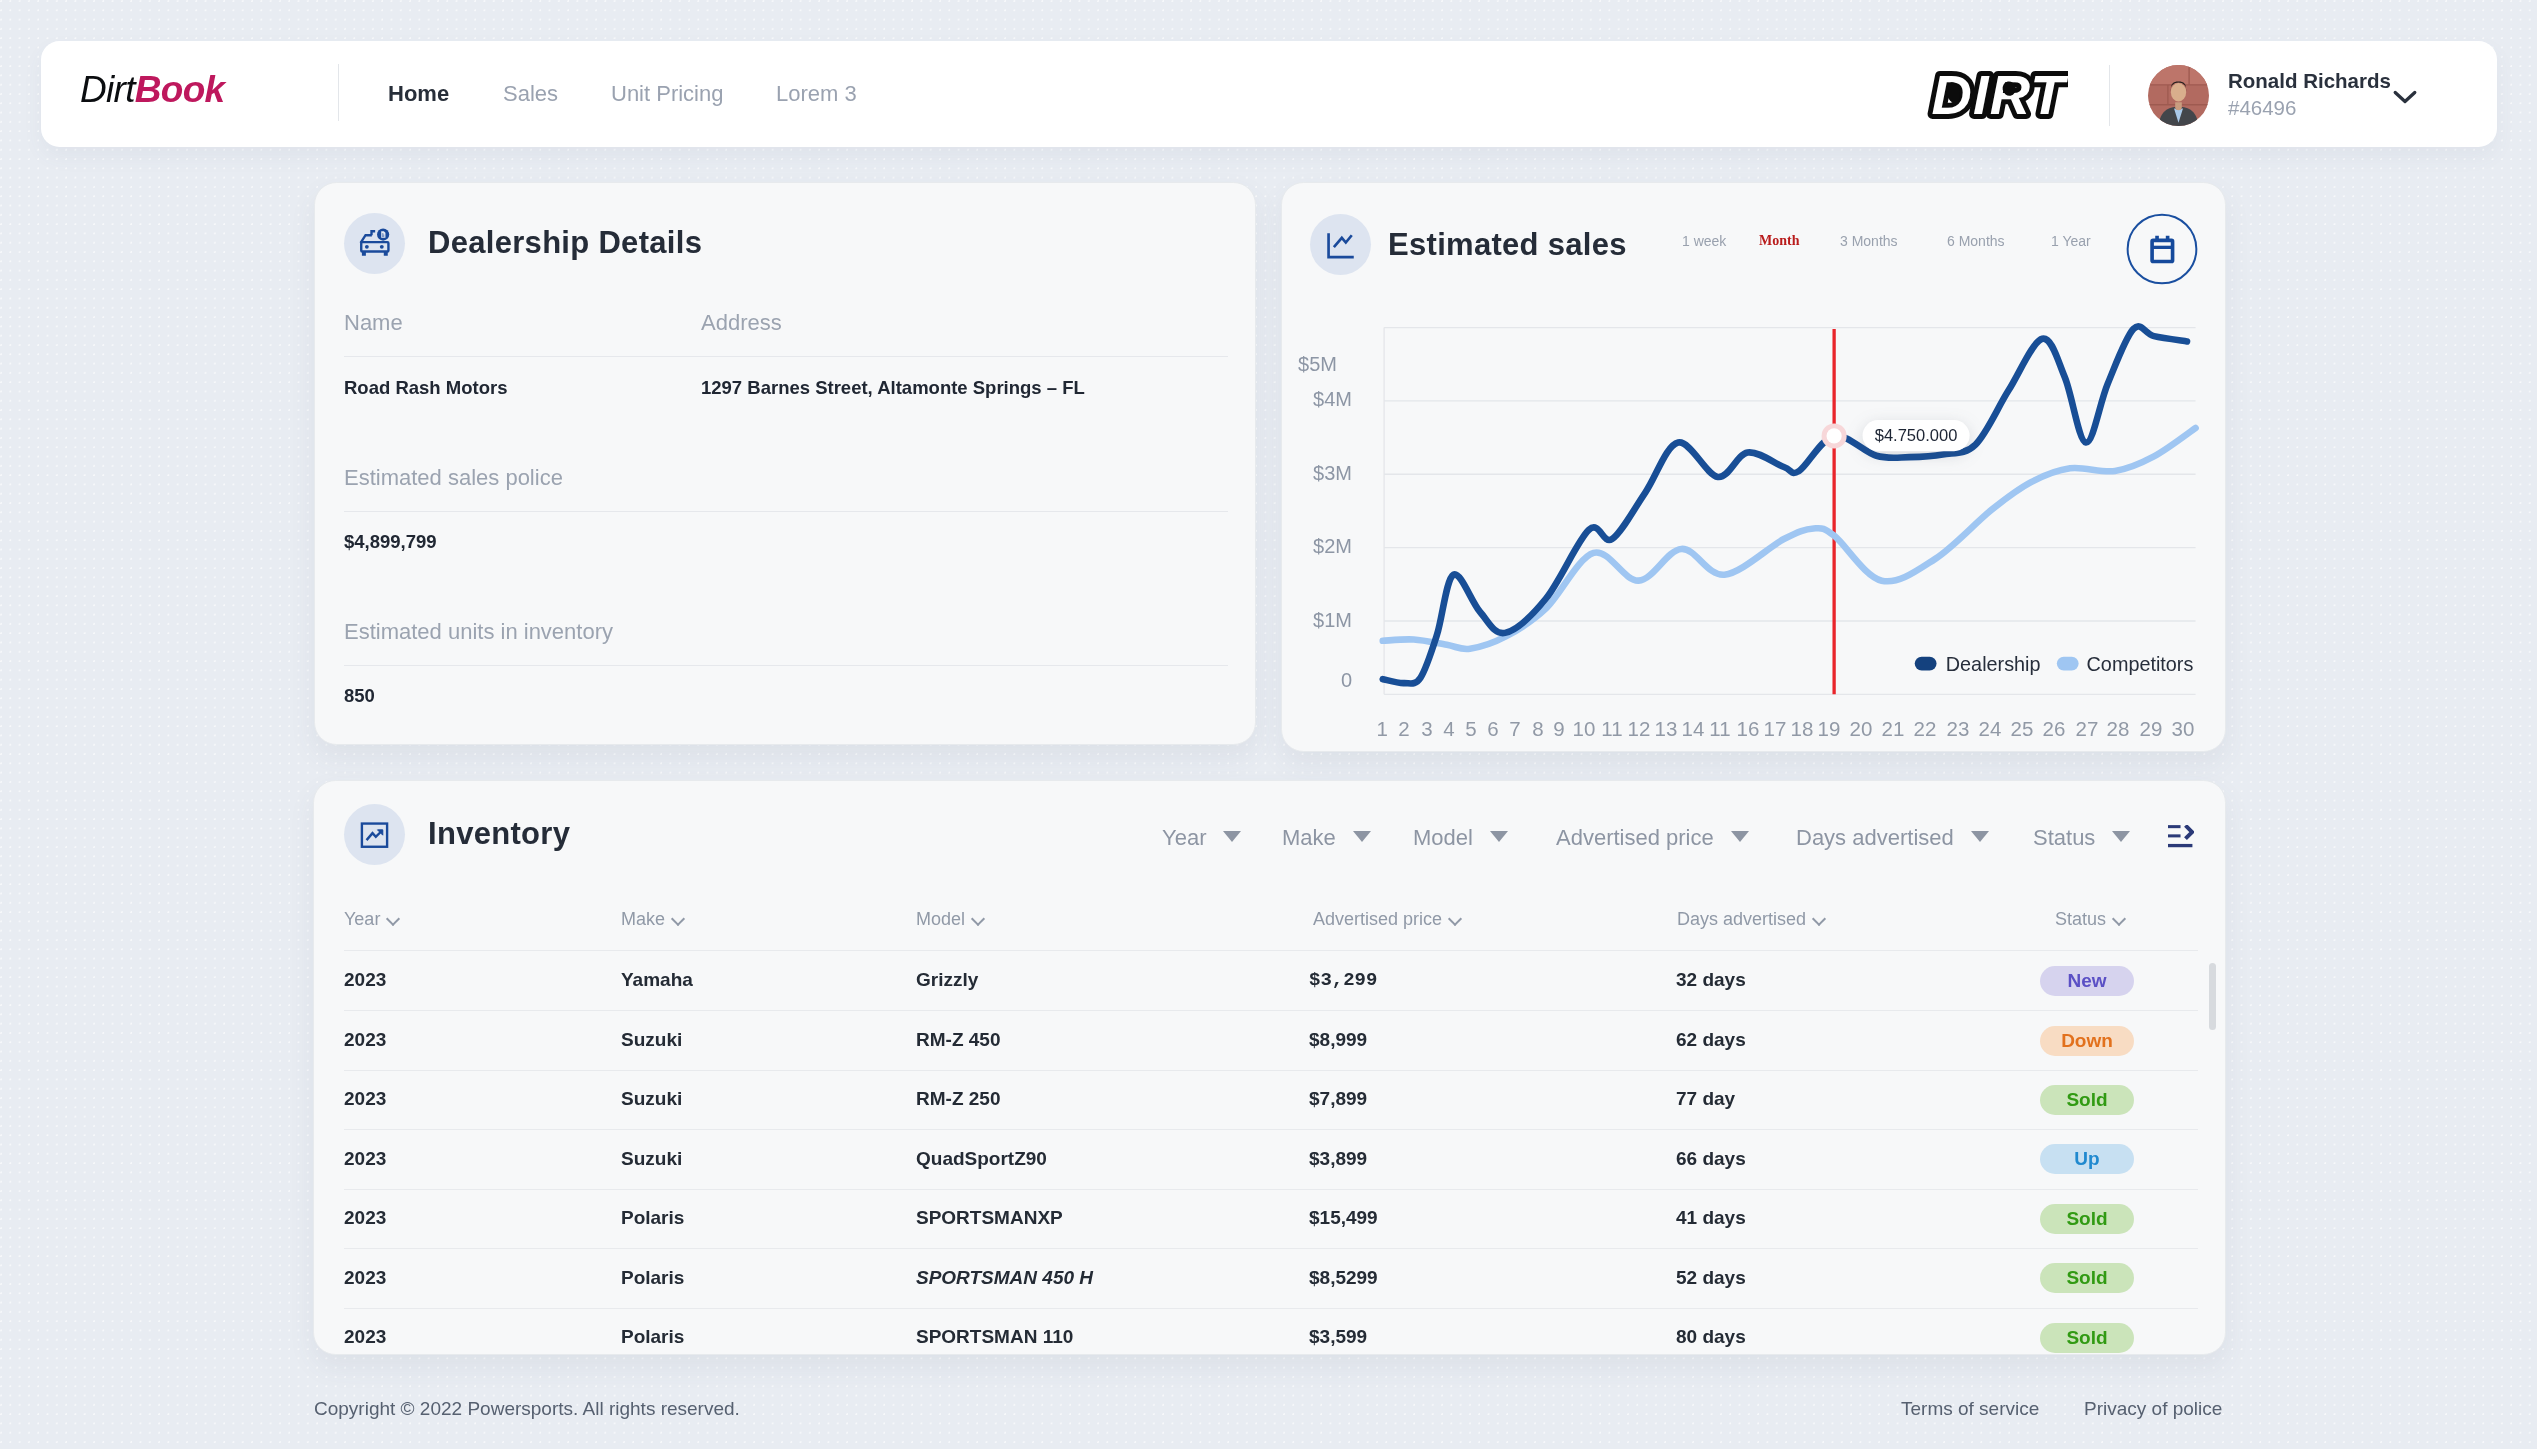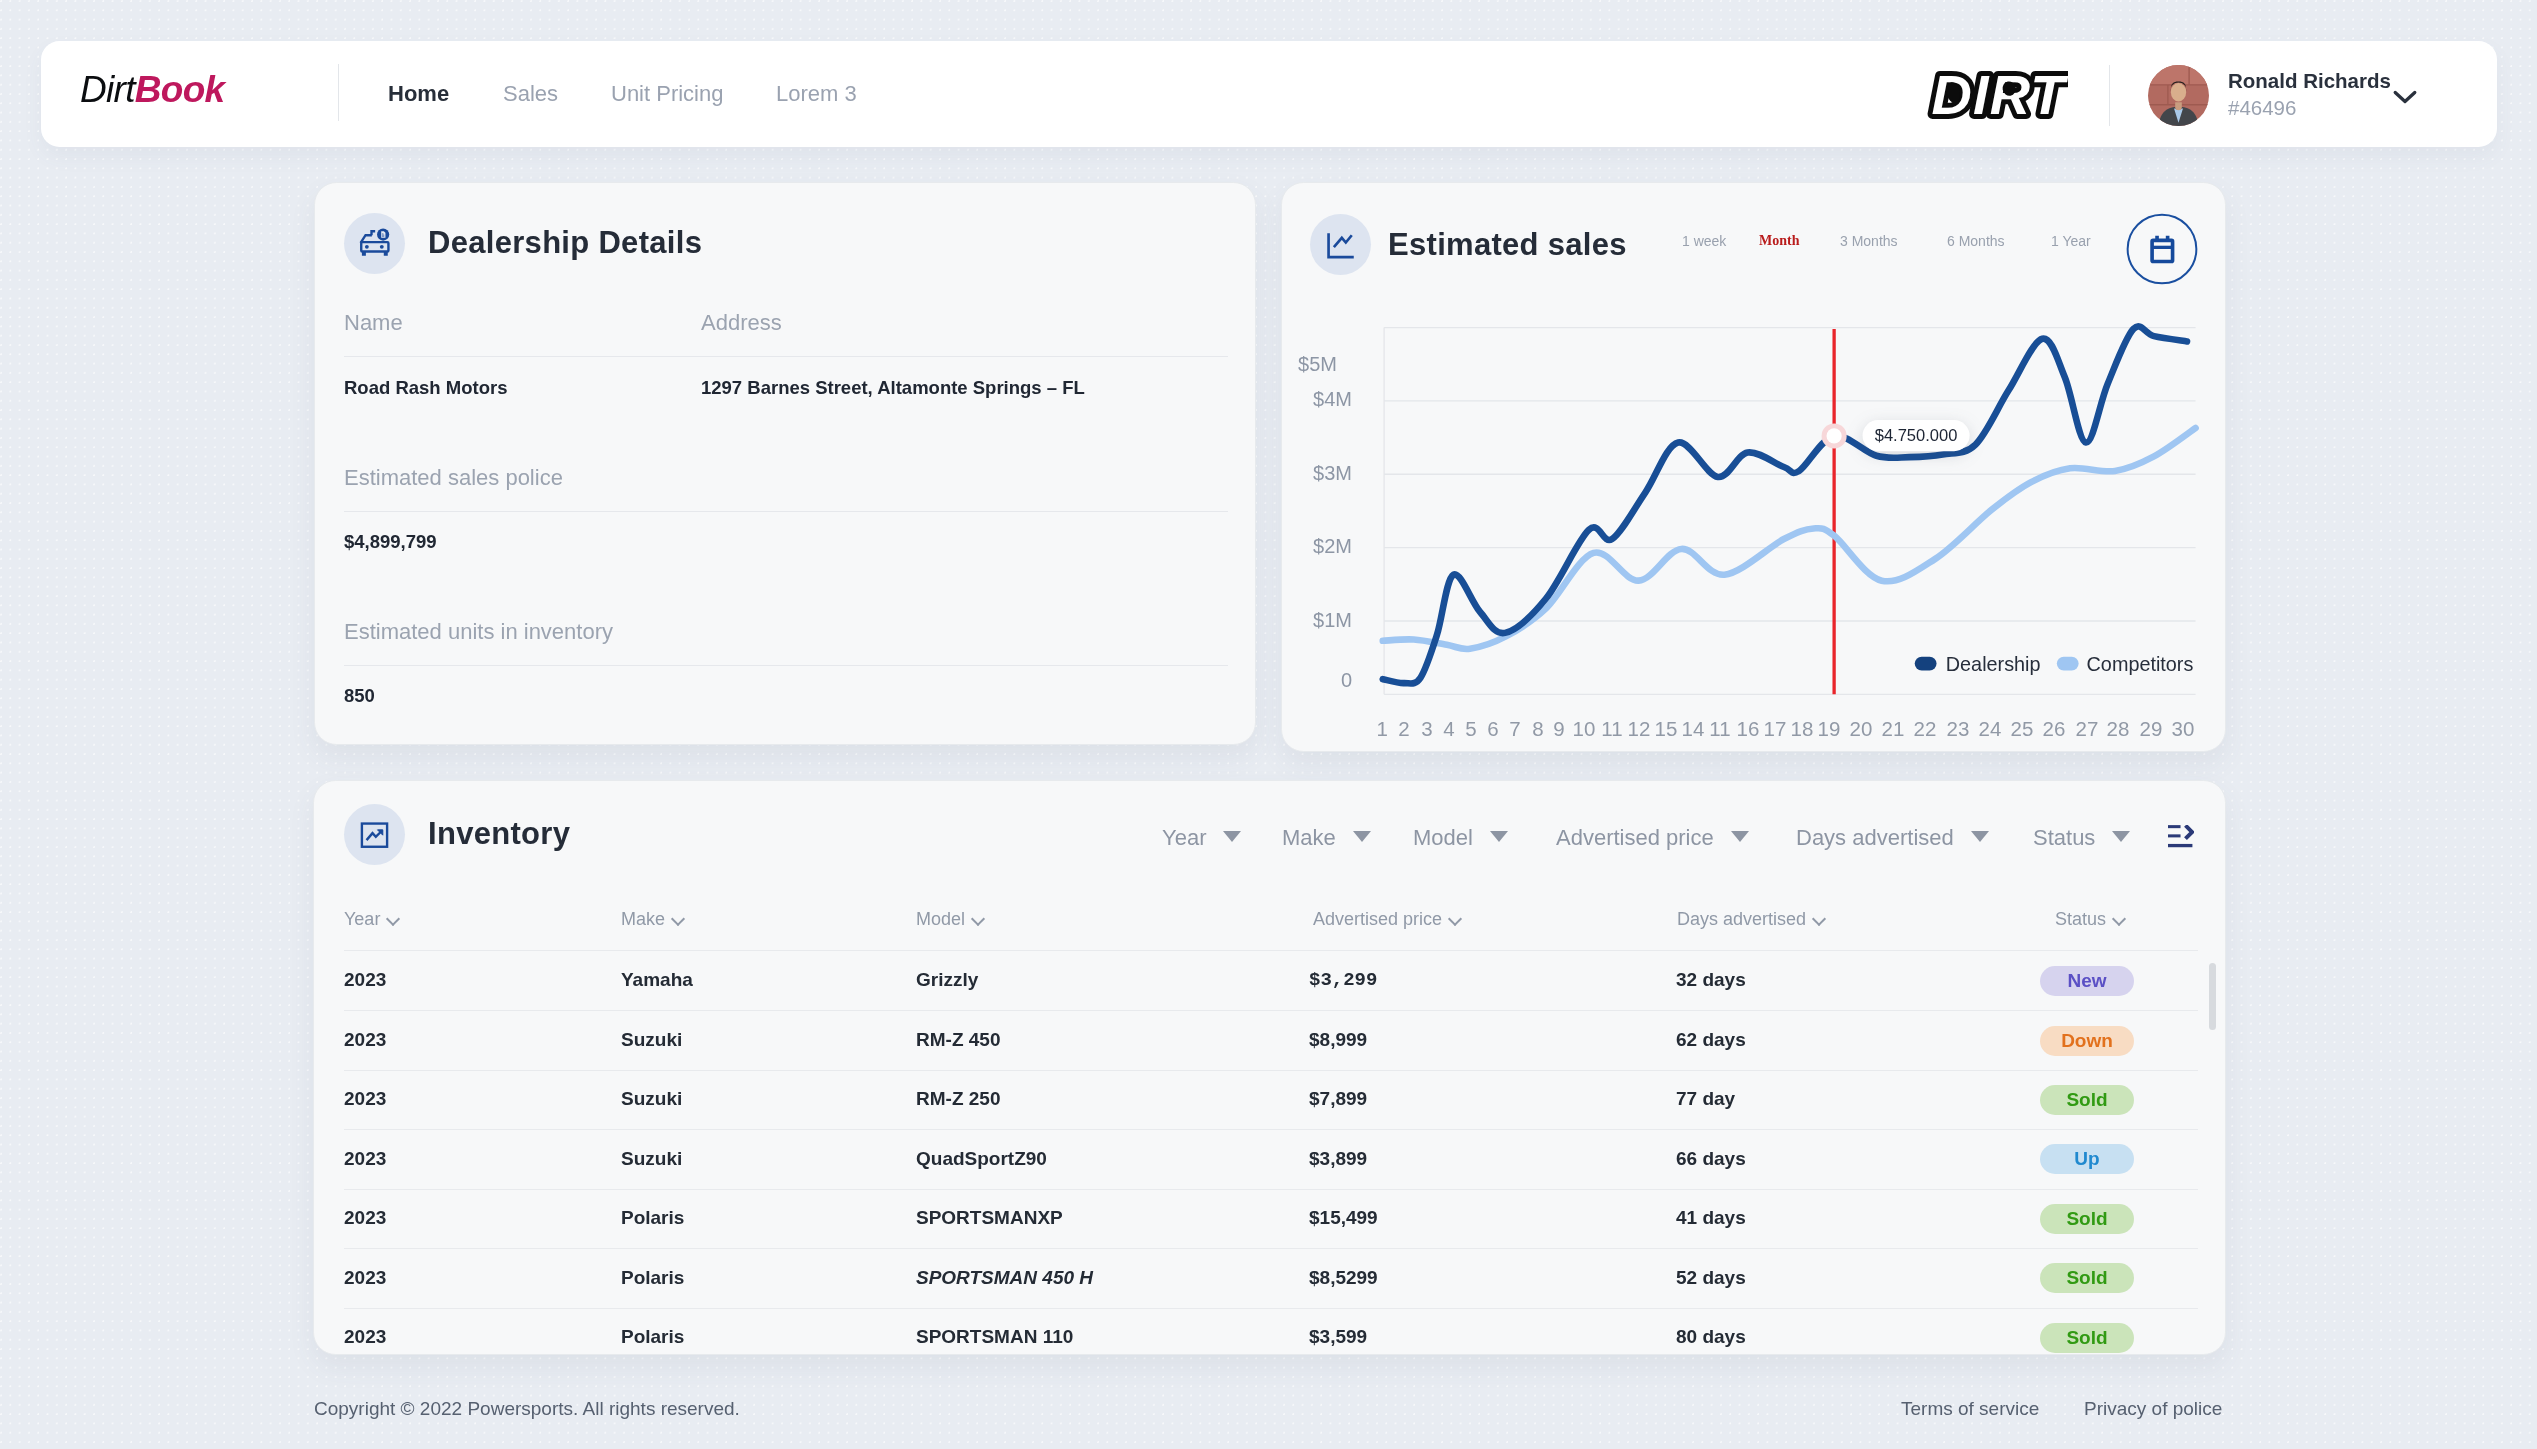--- a/index.html
+++ b/index.html
@@ -197,21 +197,21 @@
 <span style="position:absolute; left:52px; transform:translateX(-50%);">3</span>
 <span style="position:absolute; left:74px; transform:translateX(-50%);">4</span>
 <span style="position:absolute; left:96px; transform:translateX(-50%);">5</span>
 <span style="position:absolute; left:118px; transform:translateX(-50%);">6</span>
 <span style="position:absolute; left:140px; transform:translateX(-50%);">7</span>
 <span style="position:absolute; left:163px; transform:translateX(-50%);">8</span>
 <span style="position:absolute; left:184px; transform:translateX(-50%);">9</span>
 <span style="position:absolute; left:209px; transform:translateX(-50%);">10</span>
 <span style="position:absolute; left:237px; transform:translateX(-50%);">11</span>
 <span style="position:absolute; left:264px; transform:translateX(-50%);">12</span>
-<span style="position:absolute; left:291px; transform:translateX(-50%);">15</span>
+<span style="position:absolute; left:291px; transform:translateX(-50%);">13</span>
 <span style="position:absolute; left:318px; transform:translateX(-50%);">14</span>
 <span style="position:absolute; left:345px; transform:translateX(-50%);">11</span>
 <span style="position:absolute; left:373px; transform:translateX(-50%);">16</span>
 <span style="position:absolute; left:400px; transform:translateX(-50%);">17</span>
 <span style="position:absolute; left:427px; transform:translateX(-50%);">18</span>
 <span style="position:absolute; left:454px; transform:translateX(-50%);">19</span>
 <span style="position:absolute; left:486px; transform:translateX(-50%);">20</span>
 <span style="position:absolute; left:518px; transform:translateX(-50%);">21</span>
 <span style="position:absolute; left:550px; transform:translateX(-50%);">22</span>
 <span style="position:absolute; left:583px; transform:translateX(-50%);">23</span>

